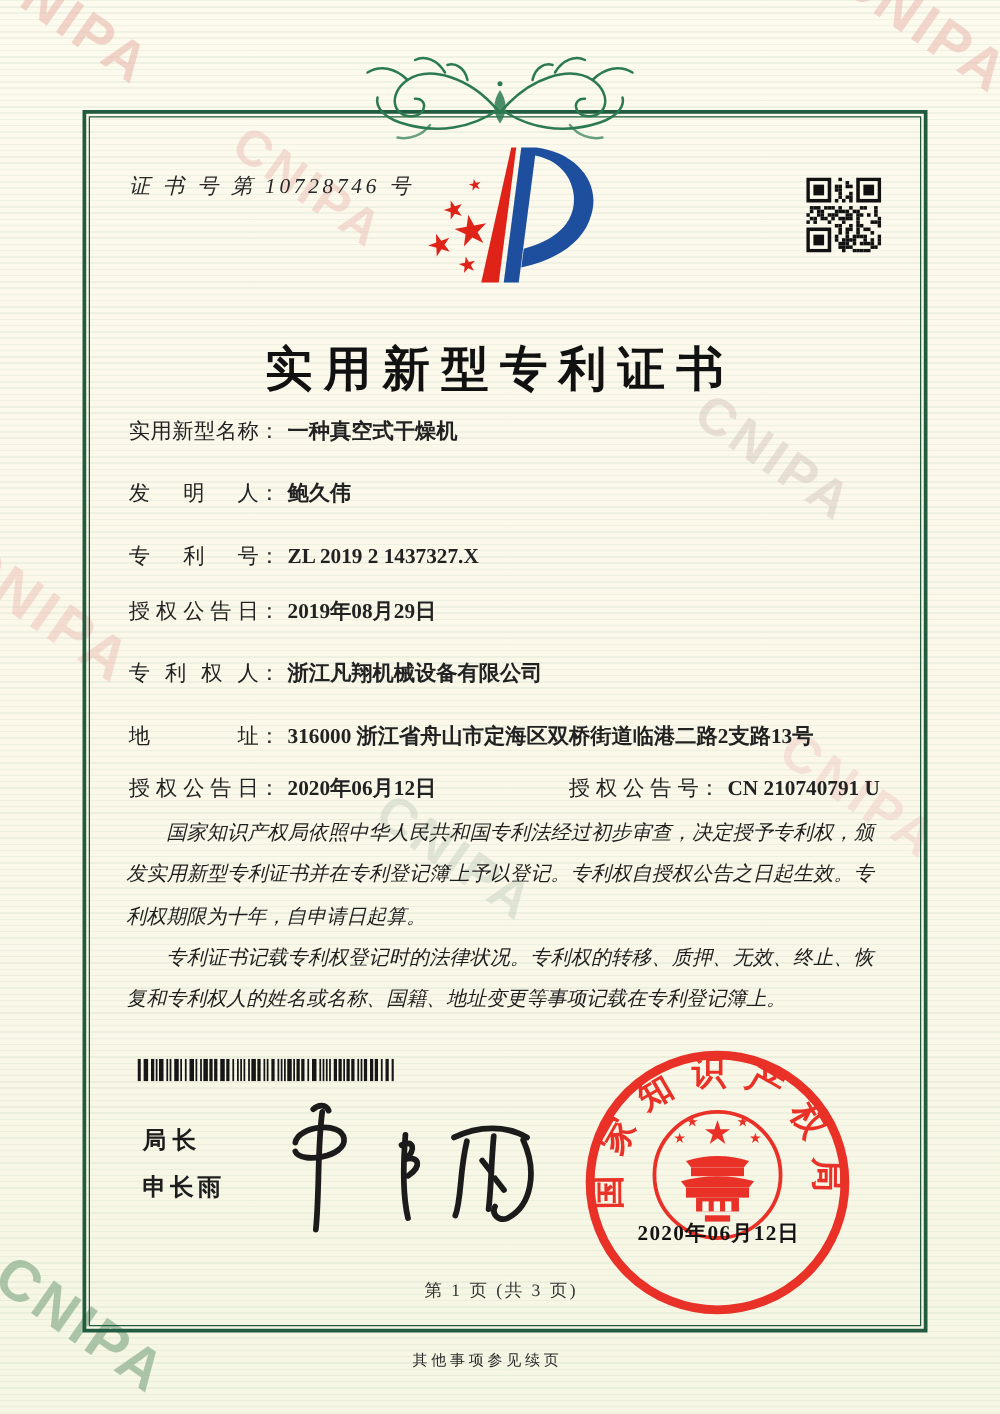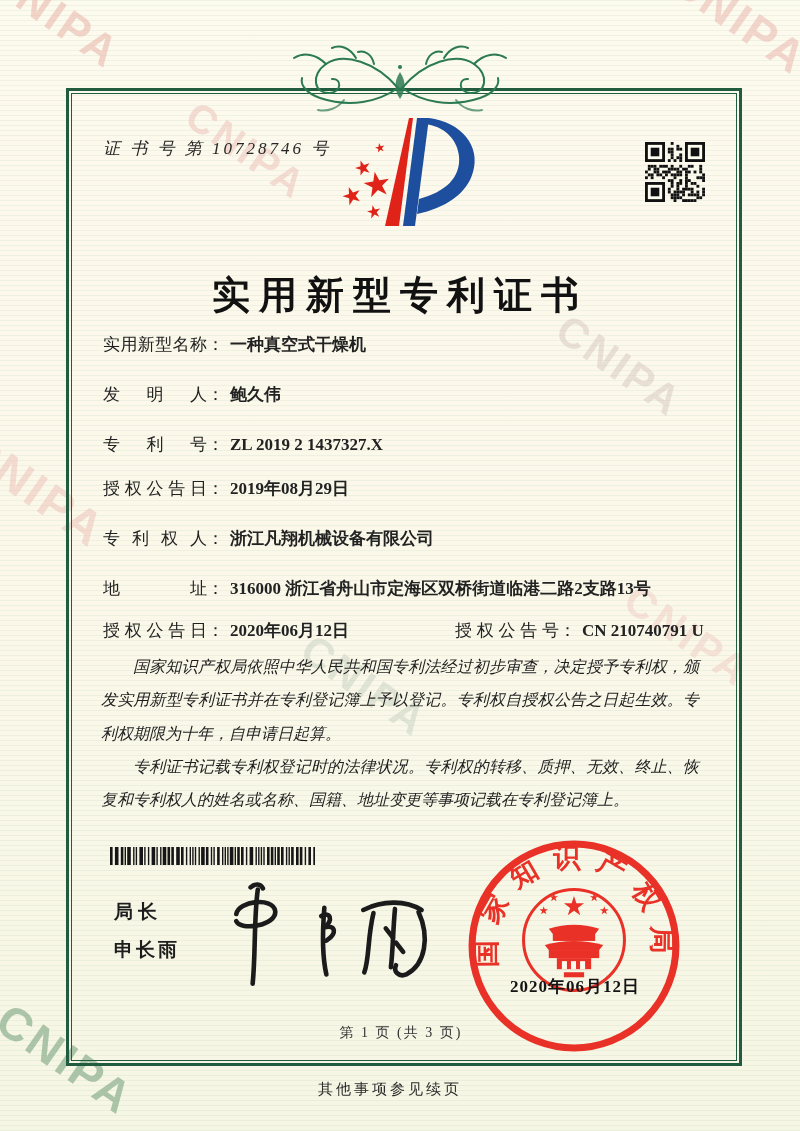--- a/index.html
+++ b/index.html
@@ -31,21 +31,21 @@
   .sig-title{position:absolute;left:114px;top:899px;font-family:Liberation Sans, sans-serif;
              font-weight:700;font-size:19px;letter-spacing:5px;color:#1d1d1d;}
   .sig-name{position:absolute;left:114px;top:937px;font-family:"Liberation Sans","DejaVu Sans",sans-serif;
             font-weight:700;font-size:19px;letter-spacing:3px;color:#1d1d1d;}
   .sig-script{position:absolute;left:224px;top:876px;width:215px;height:115px;}
   .seal{position:absolute;left:464px;top:836px;width:220px;height:220px;z-index:4;opacity:.93;}
   .seal-date{position:absolute;left:494px;top:975px;width:162px;text-align:center;z-index:5;
              font-size:17px;font-weight:700;letter-spacing:1px;color:#141414;}
   .page-no{position:absolute;left:66px;top:1024px;width:670px;text-align:center;font-size:14px;
            letter-spacing:2px;color:#333;}
-  .cont-note{position:absolute;left:0;top:1080px;width:780px;text-align:center;font-size:15px;
+  .cont-note{position:absolute;left:0;top:1080px;width:780px;text-align:center;font-size:12px;
              letter-spacing:3px;color:#2a2a2a;}
   .ornament{position:absolute;left:280px;top:32px;width:240px;height:90px;z-index:4;}
 </style>
 </head>
 <body>
 
 <div class="page">
 
   <div class="wm" style="left:-20px;top:-10px;font-size:44px;color:rgba(232,178,168,.55);">CNIPA</div>
   <div class="wm" style="left:178px;top:128px;font-size:40px;color:rgba(236,190,182,.5);">CNIPA</div>

